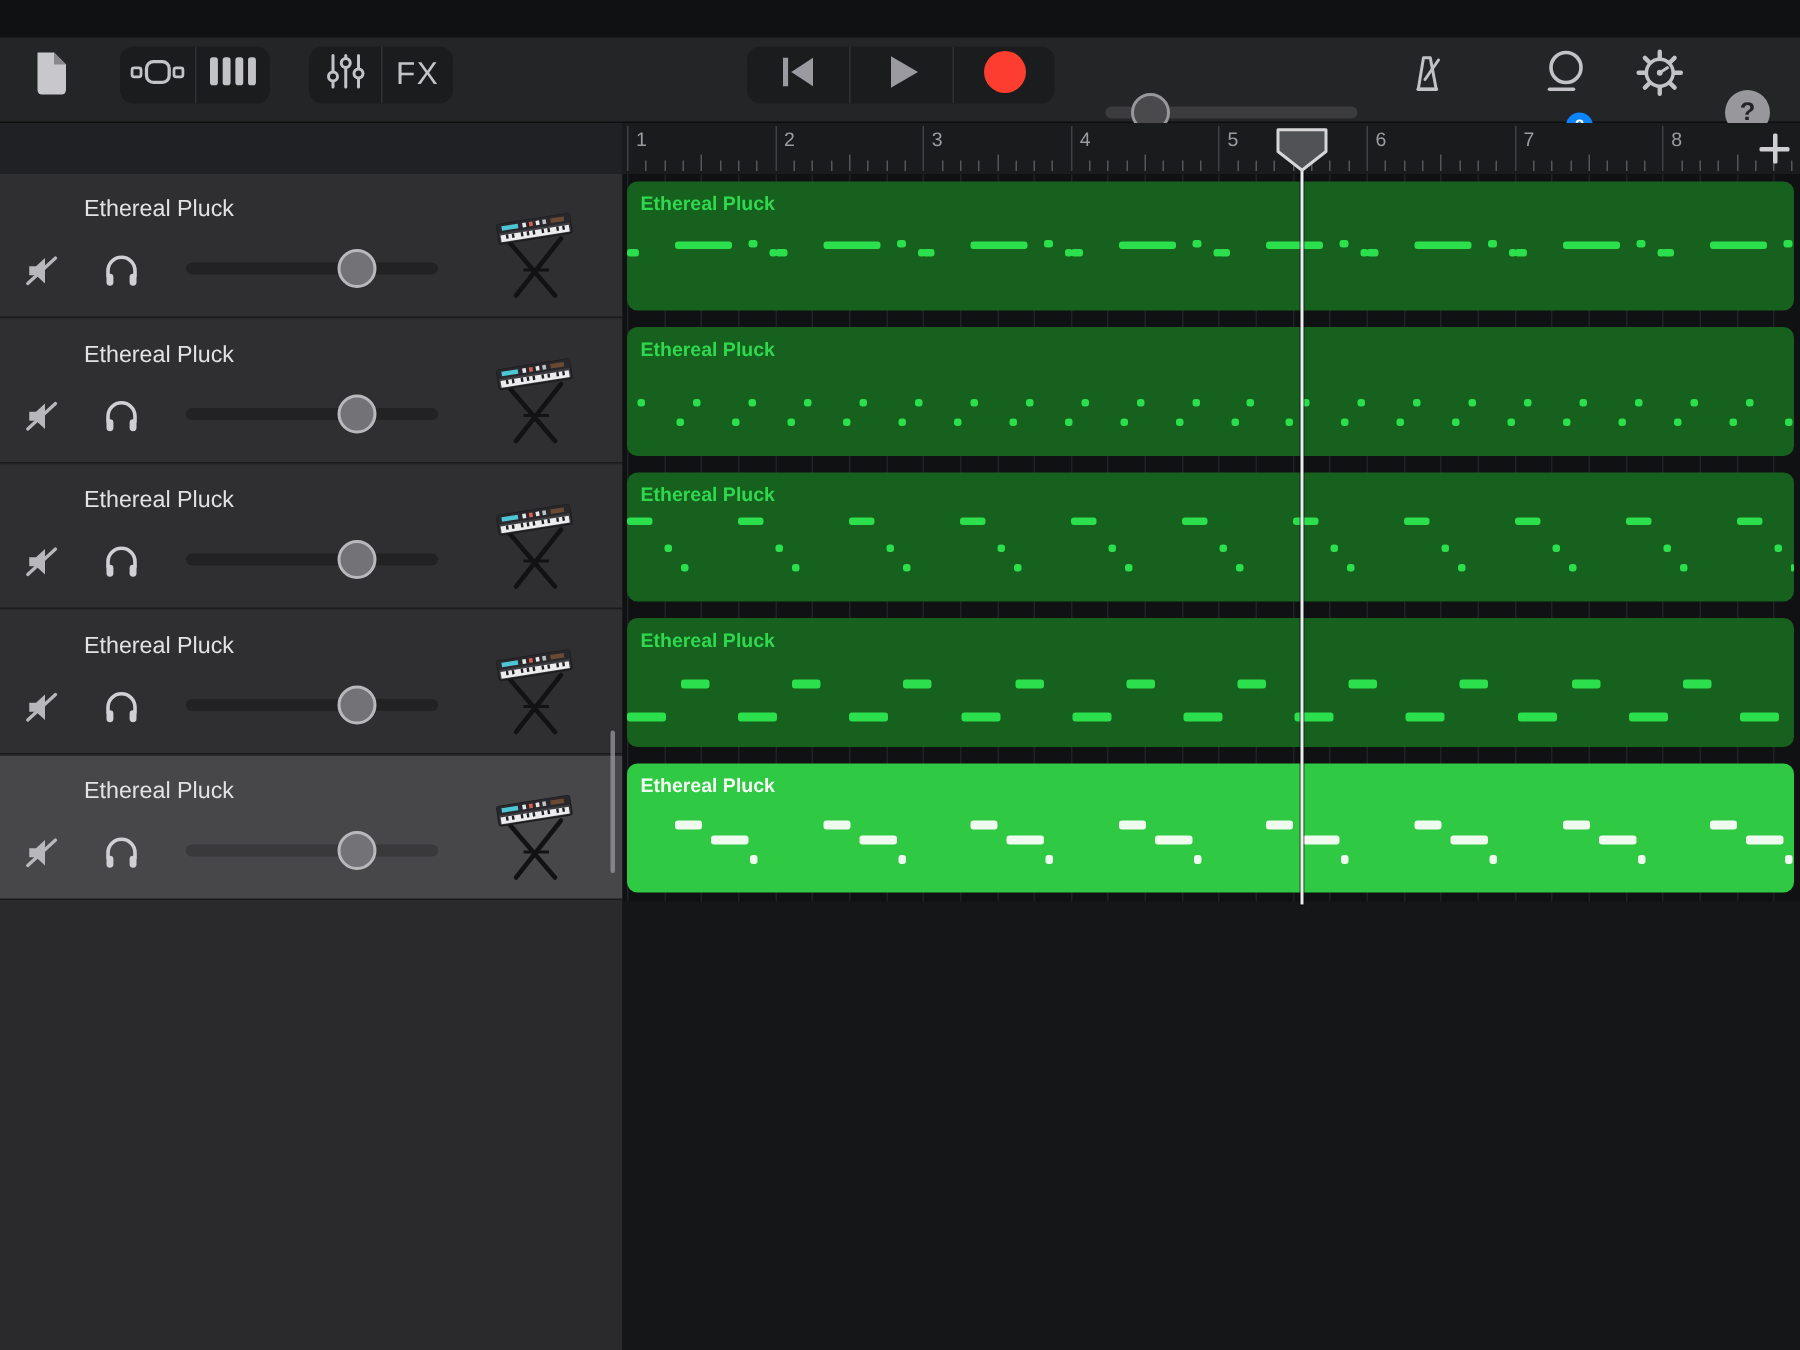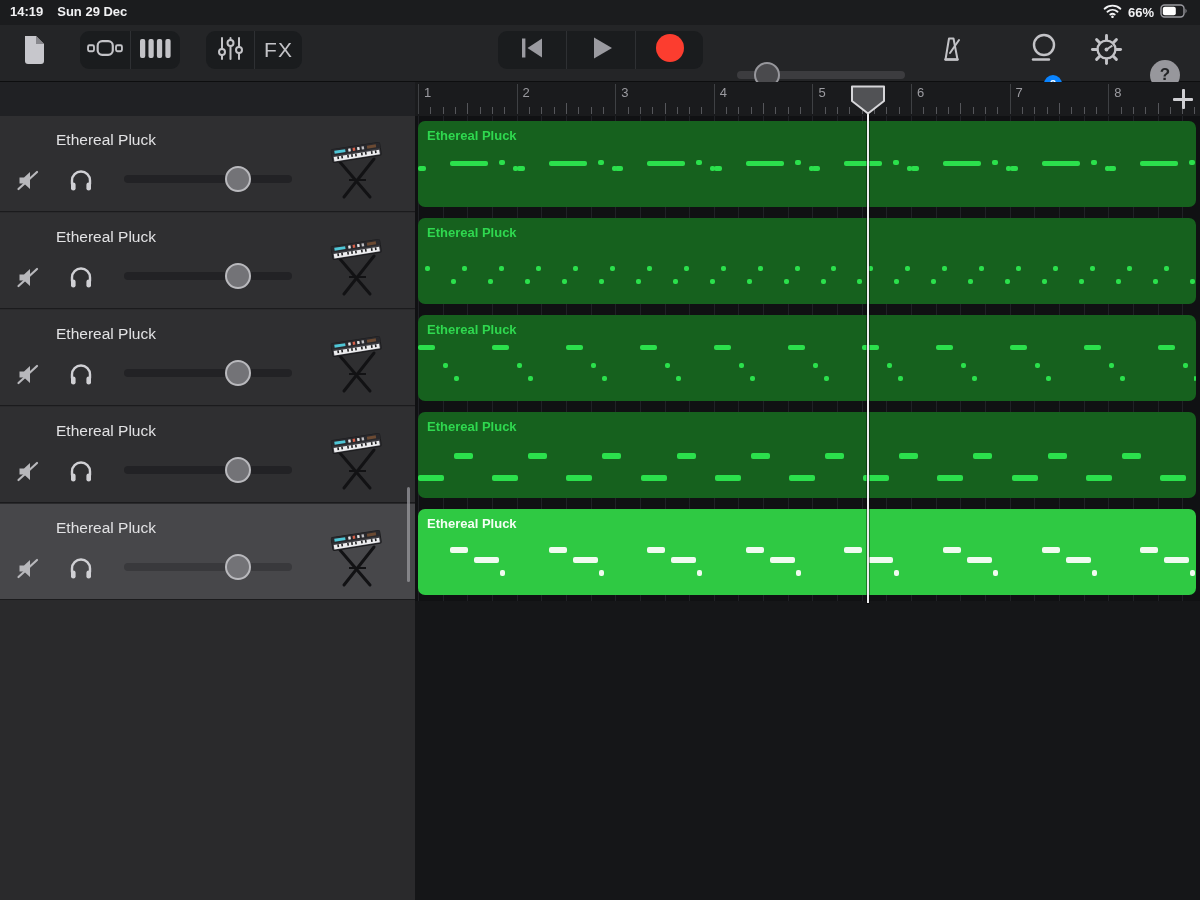--- a/index.html
+++ b/index.html
@@ -71,44 +71,20 @@
   
   #playhead-line { position:absolute; left:867px; top:113px; width:2px; height:490px;
     background:var(--playhead); box-shadow:0 0 0 0.6px rgba(0,0,0,.65); }
   #playhead-handle { position:absolute; left:850px; top:85px; }
 </style>
 </head>
 <body>
 
 <div id="app">
 
-  <div id="status-bar">
-    <div id="status-left">
-      <span>14:19</span>
-      <span>Sun 29 Dec</span>
-    </div>
-    <div id="status-right">
-      <span>
-        <svg width="19" height="15" viewBox="0 0 24 19">
-          <path d="M2 7.2a15 15 0 0 1 20 0" fill="none" stroke="#f2f2f4" stroke-width="2.4" stroke-linecap="round"></path>
-          <path d="M5.6 11a10 10 0 0 1 12.8 0" fill="none" stroke="#f2f2f4" stroke-width="2.4" stroke-linecap="round"></path>
-          <path d="M9.2 14.6a5 5 0 0 1 5.6 0" fill="none" stroke="#f2f2f4" stroke-width="2.4" stroke-linecap="round"></path>
-          <circle cx="12" cy="17.4" r="1.7" fill="#f2f2f4"></circle>
-        </svg>
-      </span>
-      <span>66%</span>
-      <span>
-        <svg width="28" height="14" viewBox="0 0 28 14">
-          <rect x="1" y="1" width="23" height="12" rx="3.5" fill="none" stroke="#9a9aa0" stroke-width="1.4"></rect>
-          <rect x="2.8" y="2.8" width="13" height="8.4" rx="2" fill="#ffffff"></rect>
-          <path d="M25.5 4.6 a3.5 3.5 0 0 1 0 4.8 z" fill="#9a9aa0"></path>
-        </svg>
-      </span>
-    </div>
-  </div>
 
   <div id="toolbar">
     <div class="tb-btn" style="left:14px; top:7px; width:40px; height:38px;">
       <span>
         <svg width="25" height="31" viewBox="0 0 25 31">
           <path d="M3 2 h11 l8 8 v17 a3 3 0 0 1 -3 3 H6 a3 3 0 0 1 -3 -3 z" fill="#c7c7cc"></path>
           <path d="M14 2 l8 8 h-8 z" fill="#87878c"></path>
         </svg>
       </span>
     </div>

